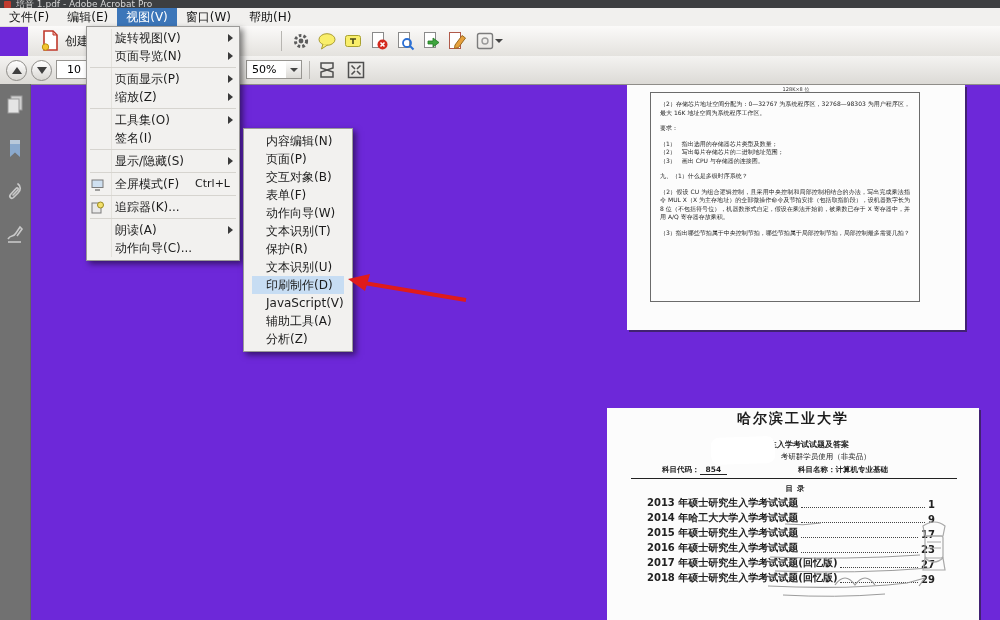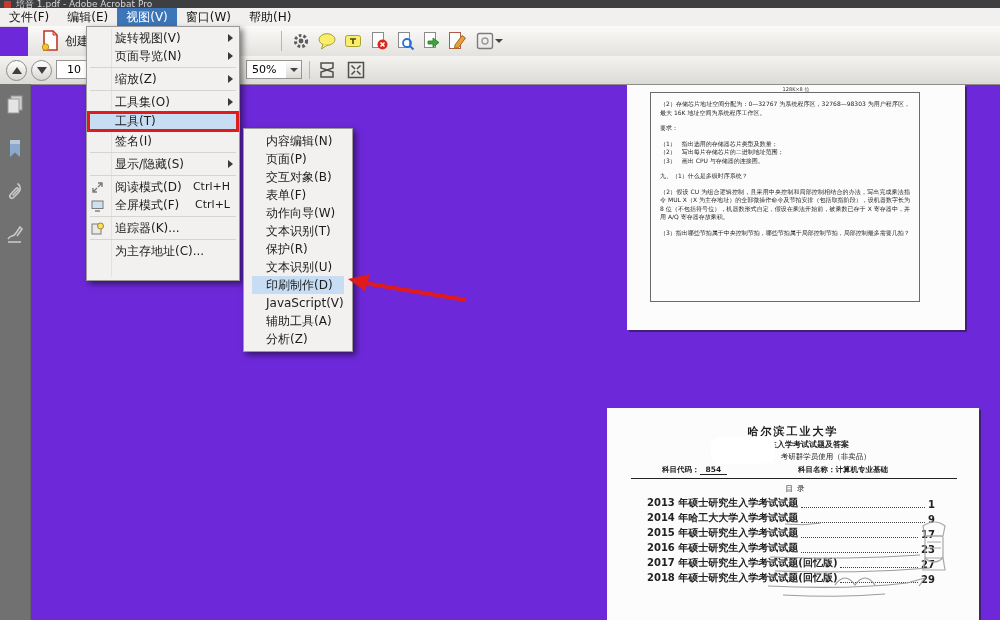--- a/index.html
+++ b/index.html
@@ -36,21 +36,21 @@
        font-size:11px;font-family:"DejaVu Sans","Liberation Sans",sans-serif;text-align:center;box-sizing:border-box;padding:0 2px;}
   .dd-btn{position:absolute;top:4px;width:16px;height:19px;border:1px solid #979591;border-left:none;
        background:linear-gradient(#fdfdfd,#dcdad6);display:flex;align-items:center;justify-content:center;box-sizing:border-box;}
 
   
   .navstrip{position:absolute;left:0;top:84px;width:30px;bottom:0;background:#717171;border-right:1px solid #636363;}
   .nav-ic{position:absolute;left:5px;width:20px;height:22px;}
 
   
   .menu{position:absolute;background:#f2f1ef;border:1px solid #9b9a98;box-shadow:3px 3px 6px rgba(0,0,0,.5);
-       font-size:12px;color:#1c1c1c;z-index:50;padding:2px 0 20px 0;box-sizing:border-box;}
+       font-size:12px;color:#1c1c1c;z-index:50;padding:2px 0 3px 0;box-sizing:border-box;}
   .menu.main{left:86px;top:26px;width:154px;}
   .menu.main::before{content:"";position:absolute;left:24px;top:2px;bottom:3px;width:1px;background:#e3e1dc;}
   .menu.subm{left:243px;top:128px;width:110px;padding:3px 8px;}
   .mi{height:18px;line-height:18px;padding:0 10px 0 28px;position:relative;white-space:nowrap;}
   .menu.subm .mi{padding-left:14px;}
   .mi .sc{position:absolute;right:9px;font-size:11px;}
   .sub-arrow{position:absolute;right:6px;top:5px;width:0;height:0;border-left:5px solid #3a3a3a;
        border-top:4px solid transparent;border-bottom:4px solid transparent;}
   .sep{height:5px;position:relative;}
   .sep::after{content:"";position:absolute;left:3px;right:3px;top:2px;border-top:1px solid #d6d4cf;}
@@ -64,29 +64,29 @@
   
   .page{position:absolute;background:#fcfcfc;box-shadow:2px 2px 0 rgba(30,30,30,.55);}
   .page1{left:627px;top:85px;width:338px;height:245px;}
   .page2{left:607px;top:408px;width:372px;height:260px;}
   .p1-header{position:absolute;left:0;right:0;top:1px;text-align:center;font-size:5px;color:#333;}
   .p1-box{position:absolute;left:23px;top:7px;width:270px;height:210px;border:1px solid #6b6b6b;box-sizing:border-box;
        padding:7px 9px;font-size:6px;line-height:8.5px;color:#1f1f1f;overflow:hidden;}
   .p1-box .para{margin:0 0 7px 0;text-align:justify;}
   .p1-box .tight{margin:0;}
   .p2-inner{position:absolute;left:0;top:0;right:0;color:#1d1d1d;}
-  .t1{position:absolute;left:0;right:0;top:16px;text-align:center;font-size:11px;font-weight:bold;letter-spacing:2px;}
+  .t1{position:absolute;left:0;right:0;top:2px;text-align:center;font-size:14px;font-weight:bold;letter-spacing:2px;}
   .t2{position:absolute;left:0;right:0;top:31px;text-align:center;font-size:8px;font-weight:bold;}
   .t3{position:absolute;left:0;right:0;top:44px;text-align:center;font-size:7.5px;}
   .t3 .gap{display:inline-block;width:58px;}
   .subj{position:absolute;left:55px;right:20px;top:57px;font-size:7.5px;font-weight:bold;display:flex;}
   .subj .code{border-bottom:1px solid #222;padding:0 6px;}
   .subj .spacer{flex:1;}
   .rule{position:absolute;left:24px;right:22px;top:70px;border-top:1.5px solid #222;}
-  .toc-title{position:absolute;left:8px;right:0;top:76px;text-align:center;font-size:7.5px;font-weight:normal;letter-spacing:4px;}
+  .toc-title{position:absolute;left:8px;right:0;top:76px;text-align:center;font-size:7.5px;font-weight:bold;letter-spacing:4px;}
   .tocrow{position:absolute;left:40px;width:288px;display:flex;align-items:flex-end;font-size:10px;font-weight:bold;color:#222;}
   .tocrow .lead{flex:1;border-bottom:1px dotted #444;margin:0 3px 2px 3px;height:1px;}
   .redact{position:absolute;background:#fff;border-radius:8px;z-index:2;}
   .scribbles{position:absolute;left:0;top:0;z-index:3;}
 </style>
 </head>
 <body>
 
 <div class="app">
 
@@ -309,66 +309,64 @@
     <div class="mi">
       <span>旋转视图(V)</span>
       <span class="sub-arrow"></span>
     </div>
     <div class="mi">
       <span>页面导览(N)</span>
       <span class="sub-arrow"></span>
     </div>
     <div class="sep"></div>
     <div class="mi">
+      <span>页面显示(P)</span>
+      <span class="sub-arrow"></span>
+    </div>
+    <div class="mi">
       <span>缩放(Z)</span>
       <span class="sub-arrow"></span>
     </div>
     <div class="sep"></div>
     <div class="mi">
       <span>工具集(O)</span>
       <span class="sub-arrow"></span>
     </div>
-    <div class="mi tools-row">
-      <span>工具(T)</span>
-    </div>
     <div class="mi">
       <span>签名(I)</span>
     </div>
     <div class="sep"></div>
     <div class="mi">
       <span>显示/隐藏(S)</span>
       <span class="sub-arrow"></span>
     </div>
     <div class="sep"></div>
-    <div class="mi">
-      <svg class="mini-ic" viewBox="0 0 13 13">
-        <path d="M2 11 L6 7 M11 2 L7 6 M2 7 v4 h4 M11 6 v-4 h-4" stroke="#7a7a7a" stroke-width="1.4" fill="none"></path>
-      </svg>
-      <span>阅读模式(D)</span>
-      <span class="sc">Ctrl+H</span>
-    </div>
     <div class="mi">
       <svg class="mini-ic" viewBox="0 0 13 13">
         <rect x="1" y="2" width="11" height="7.5" fill="#cfe0f0" stroke="#7a7a7a"></rect>
         <path d="M4 12 h5" stroke="#7a7a7a" stroke-width="1.4"></path>
       </svg>
       <span>全屏模式(F)</span>
       <span class="sc">Ctrl+L</span>
     </div>
     <div class="sep"></div>
     <div class="mi">
       <svg class="mini-ic" viewBox="0 0 13 13">
         <rect x="1" y="2" width="9" height="10" fill="#e9e9e9" stroke="#7a7a7a"></rect>
         <circle cx="9.5" cy="4" r="3" fill="#f4e06a" stroke="#9a8a20"></circle>
       </svg>
       <span>追踪器(K)...</span>
     </div>
     <div class="sep"></div>
     <div class="mi">
-      <span>为主存地址(C)...</span>
+      <span>朗读(A)</span>
+      <span class="sub-arrow"></span>
+    </div>
+    <div class="mi">
+      <span>动作向导(C)...</span>
     </div>
   </div>
 
   <div class="menu subm">
     <div class="mi"><span>内容编辑(N)</span></div>
     <div class="mi"><span>页面(P)</span></div>
     <div class="mi"><span>交互对象(B)</span></div>
     <div class="mi"><span>表单(F)</span></div>
     <div class="mi"><span>动作向导(W)</span></div>
     <div class="mi"><span>文本识别(T)</span></div>

